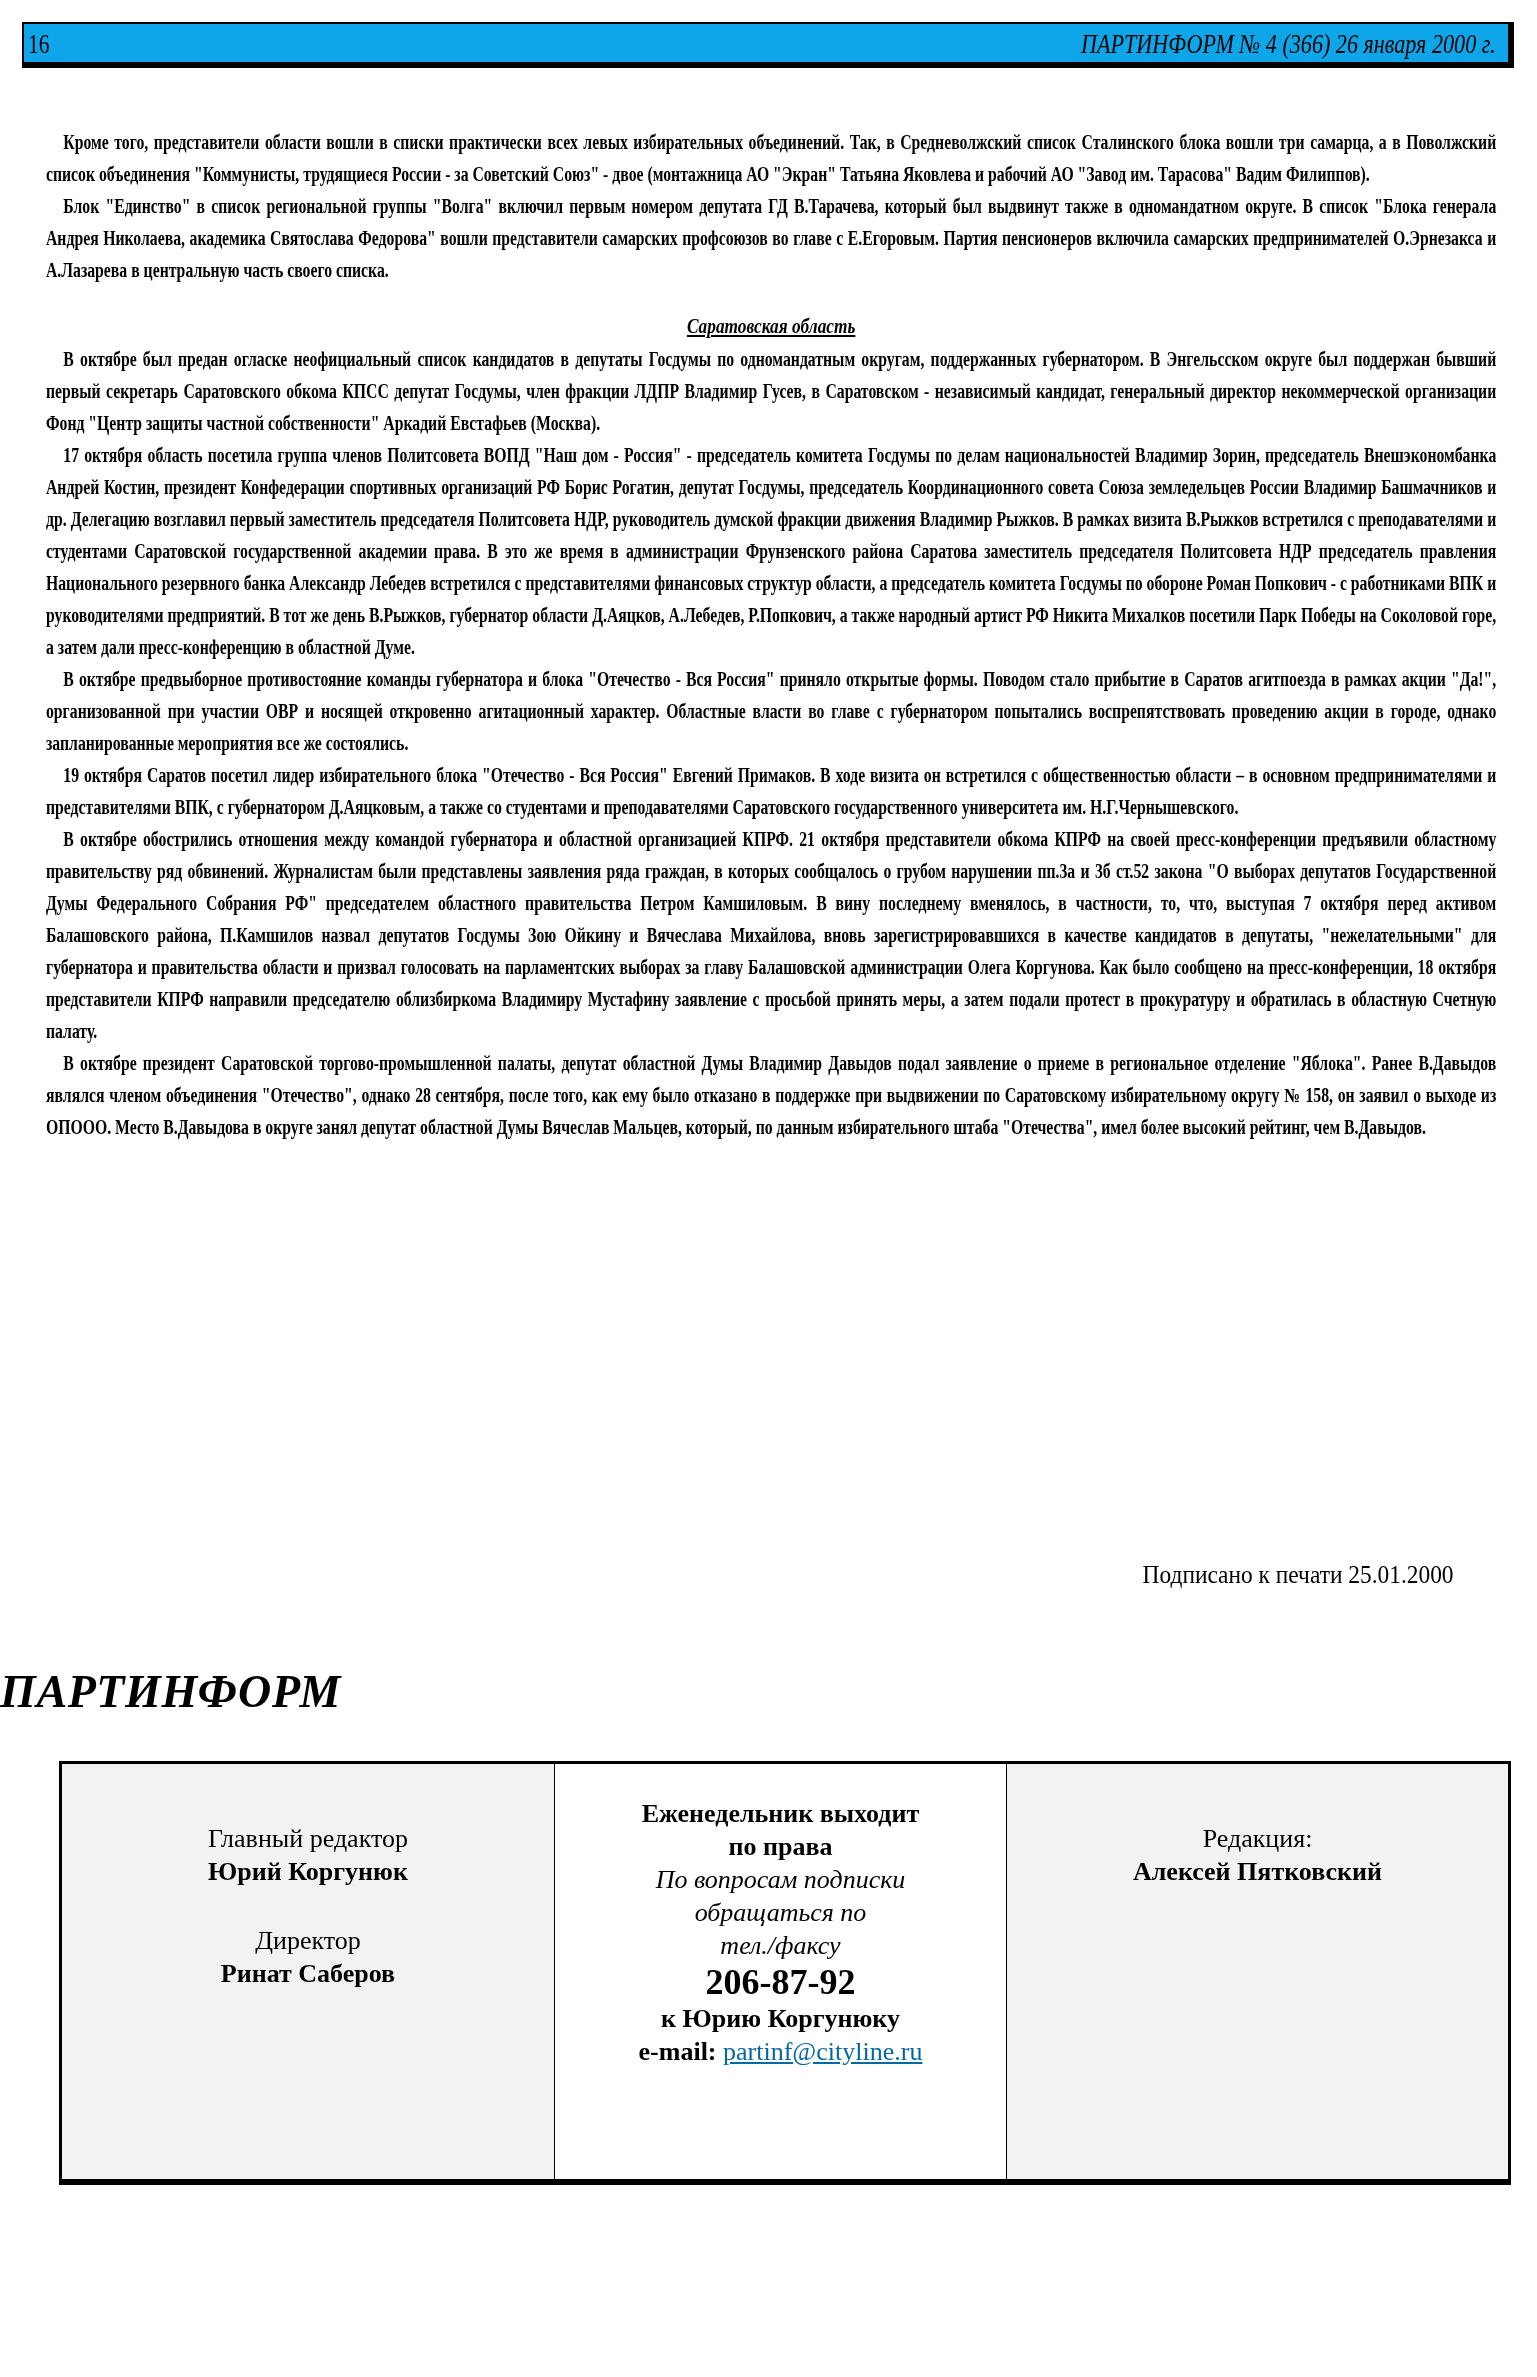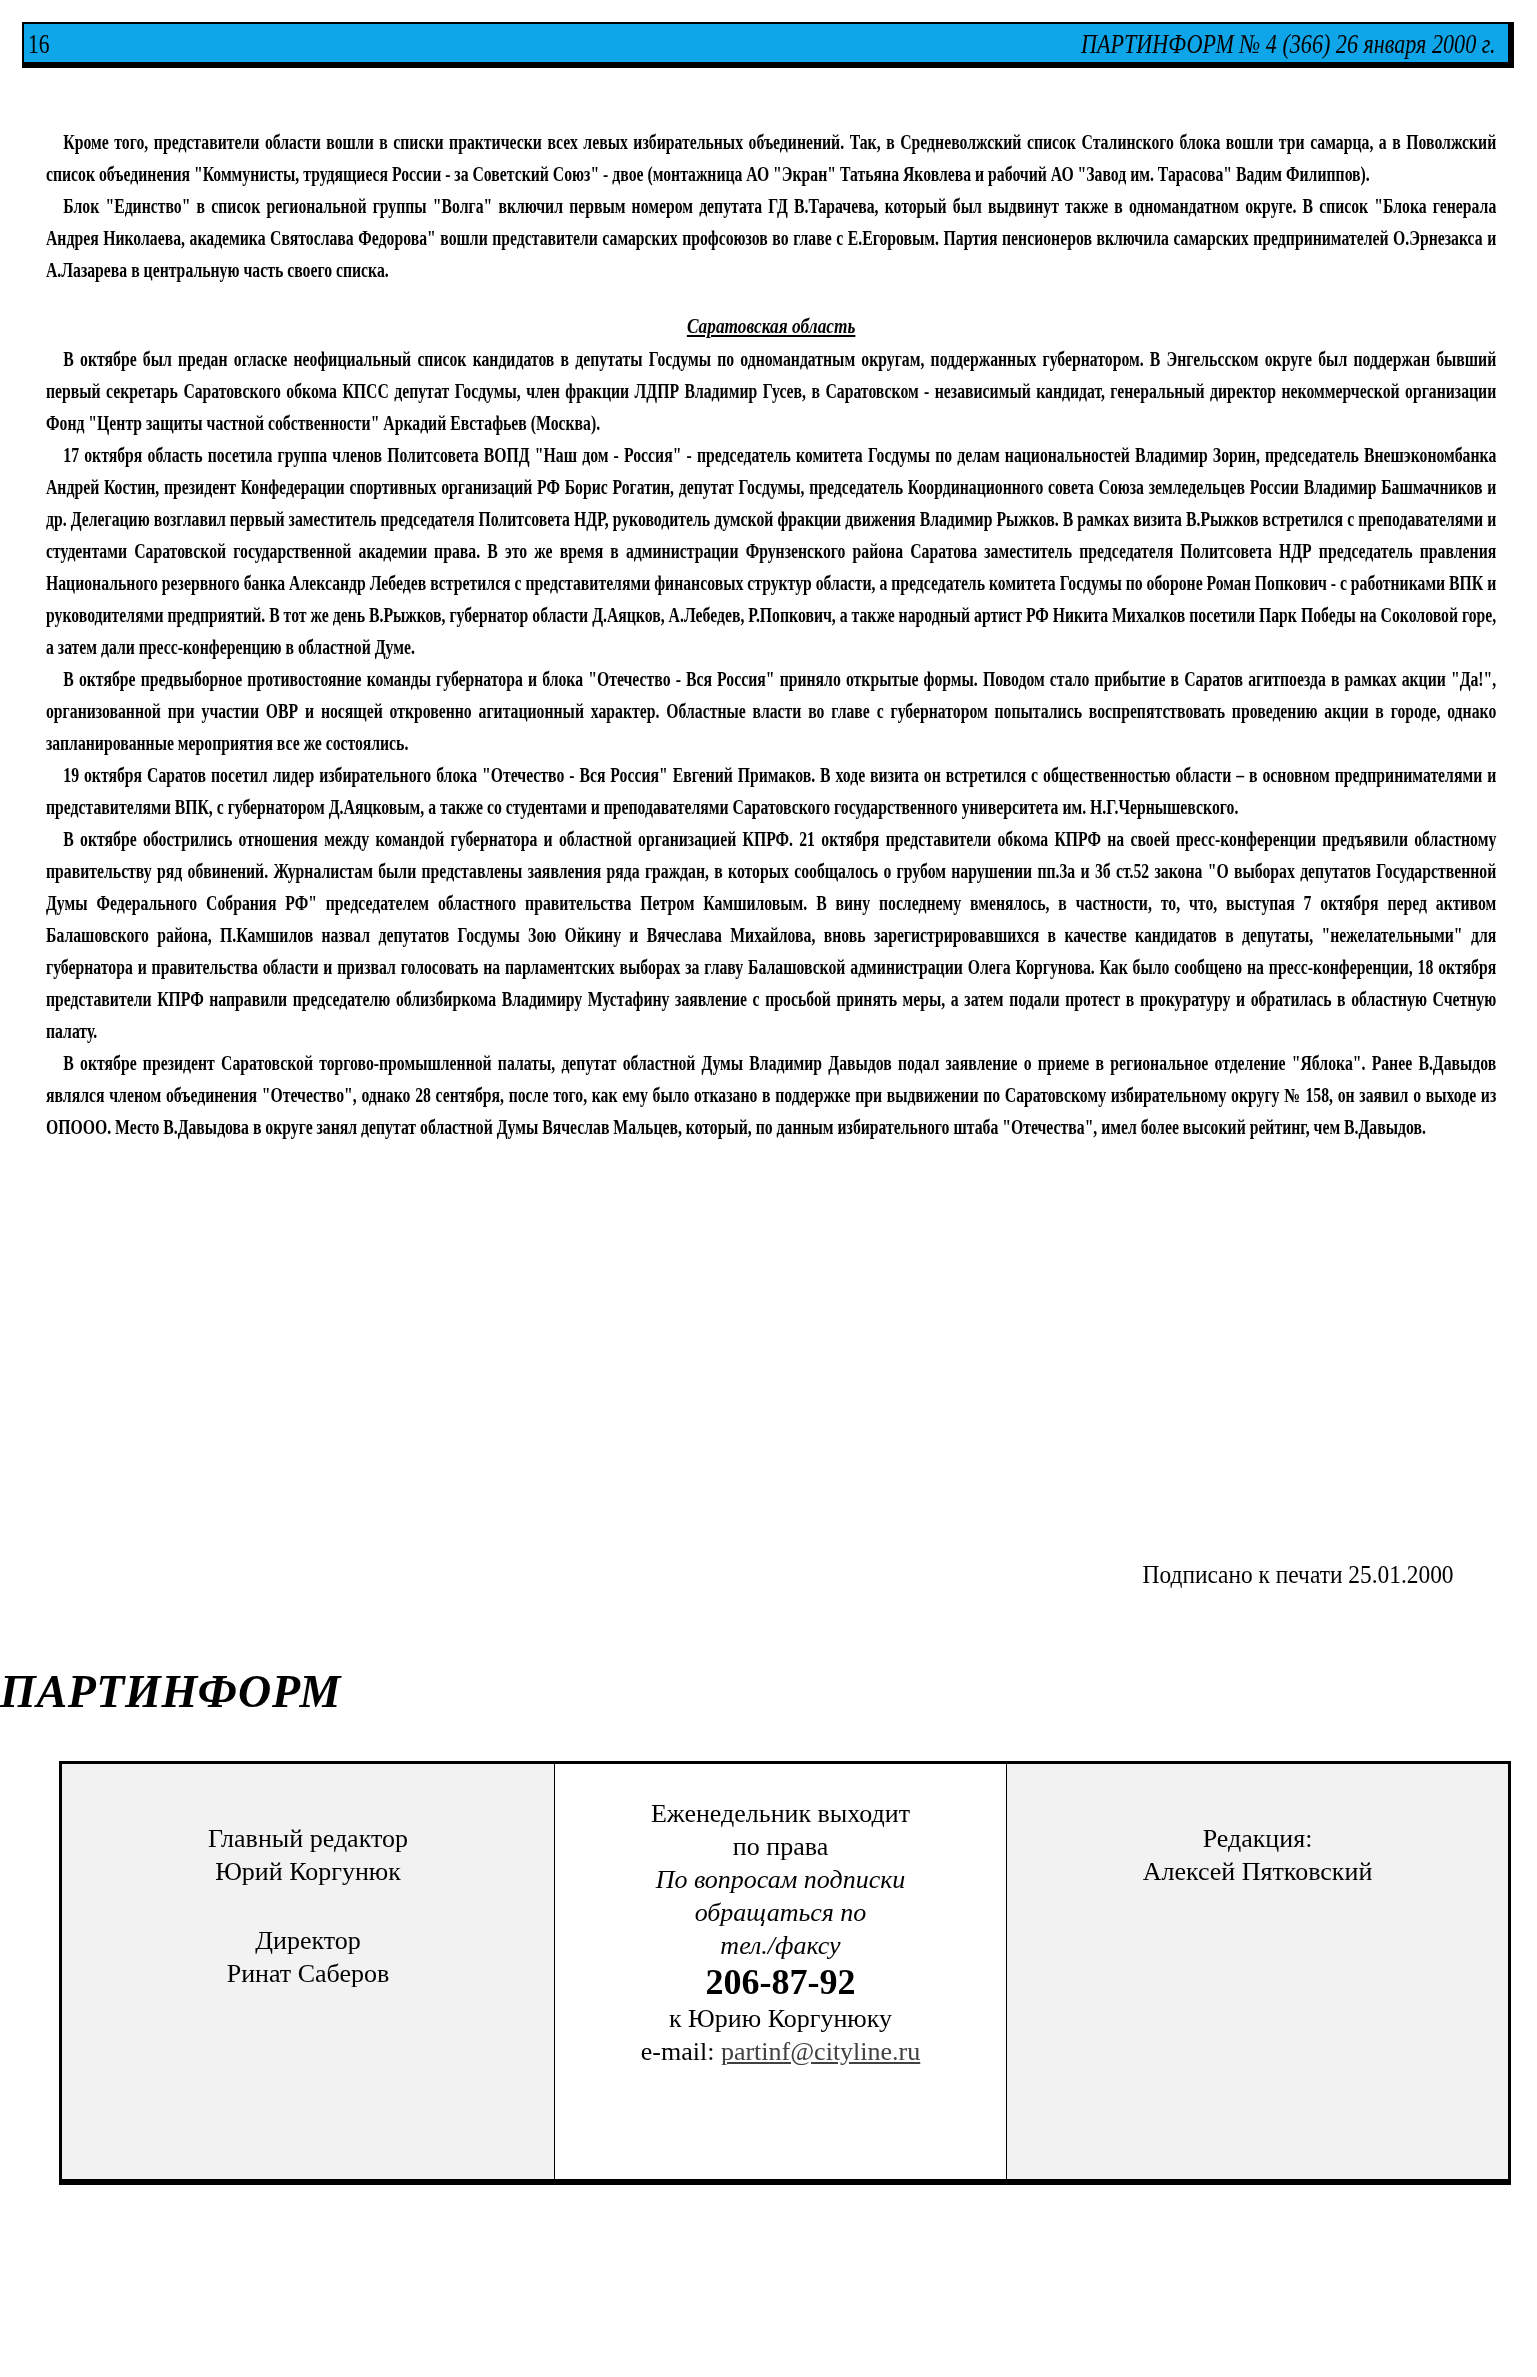--- a/index.html
+++ b/index.html
@@ -52,25 +52,25 @@
       position: absolute; left: 59px; top: 1761px; width: 1452px; height: 424px;
       border: 3.8px solid #000; border-bottom-width: 6.4px;
       display: flex;
     }
     .imprint .col {
       height: 100%; text-align: center; padding-top: 58px; font-size: 26px; line-height: 33px;
     }
     .col-left { width: 493px; background: #f2f2f2; border-right: 1.9px solid #000; }
     .col-center { width: 452px; background: #ffffff; border-right: 1.9px solid #000; padding-top: 33px !important; }
     .col-right { flex: 1; background: #f2f2f2; }
-    .b { font-weight: normal; }
+    .b { font-weight: bold; }
     .i { font-style: italic; }
     .gap { height: 36px; }
     .phone { font-size: 36px; font-weight: bold; line-height: 40px; }
-    .link { text-decoration: underline; color: #404040; }
+    .link { text-decoration: underline; color: #0369a1; }
   </style>
 </head>
 <body>
 
 <div class="running-header">
   <span class="page-number">16</span>
   <span class="issue-line">ПАРТИНФОРМ № 4 (366) 26 января 2000 г.</span>
 </div>
 
 <div class="article">

